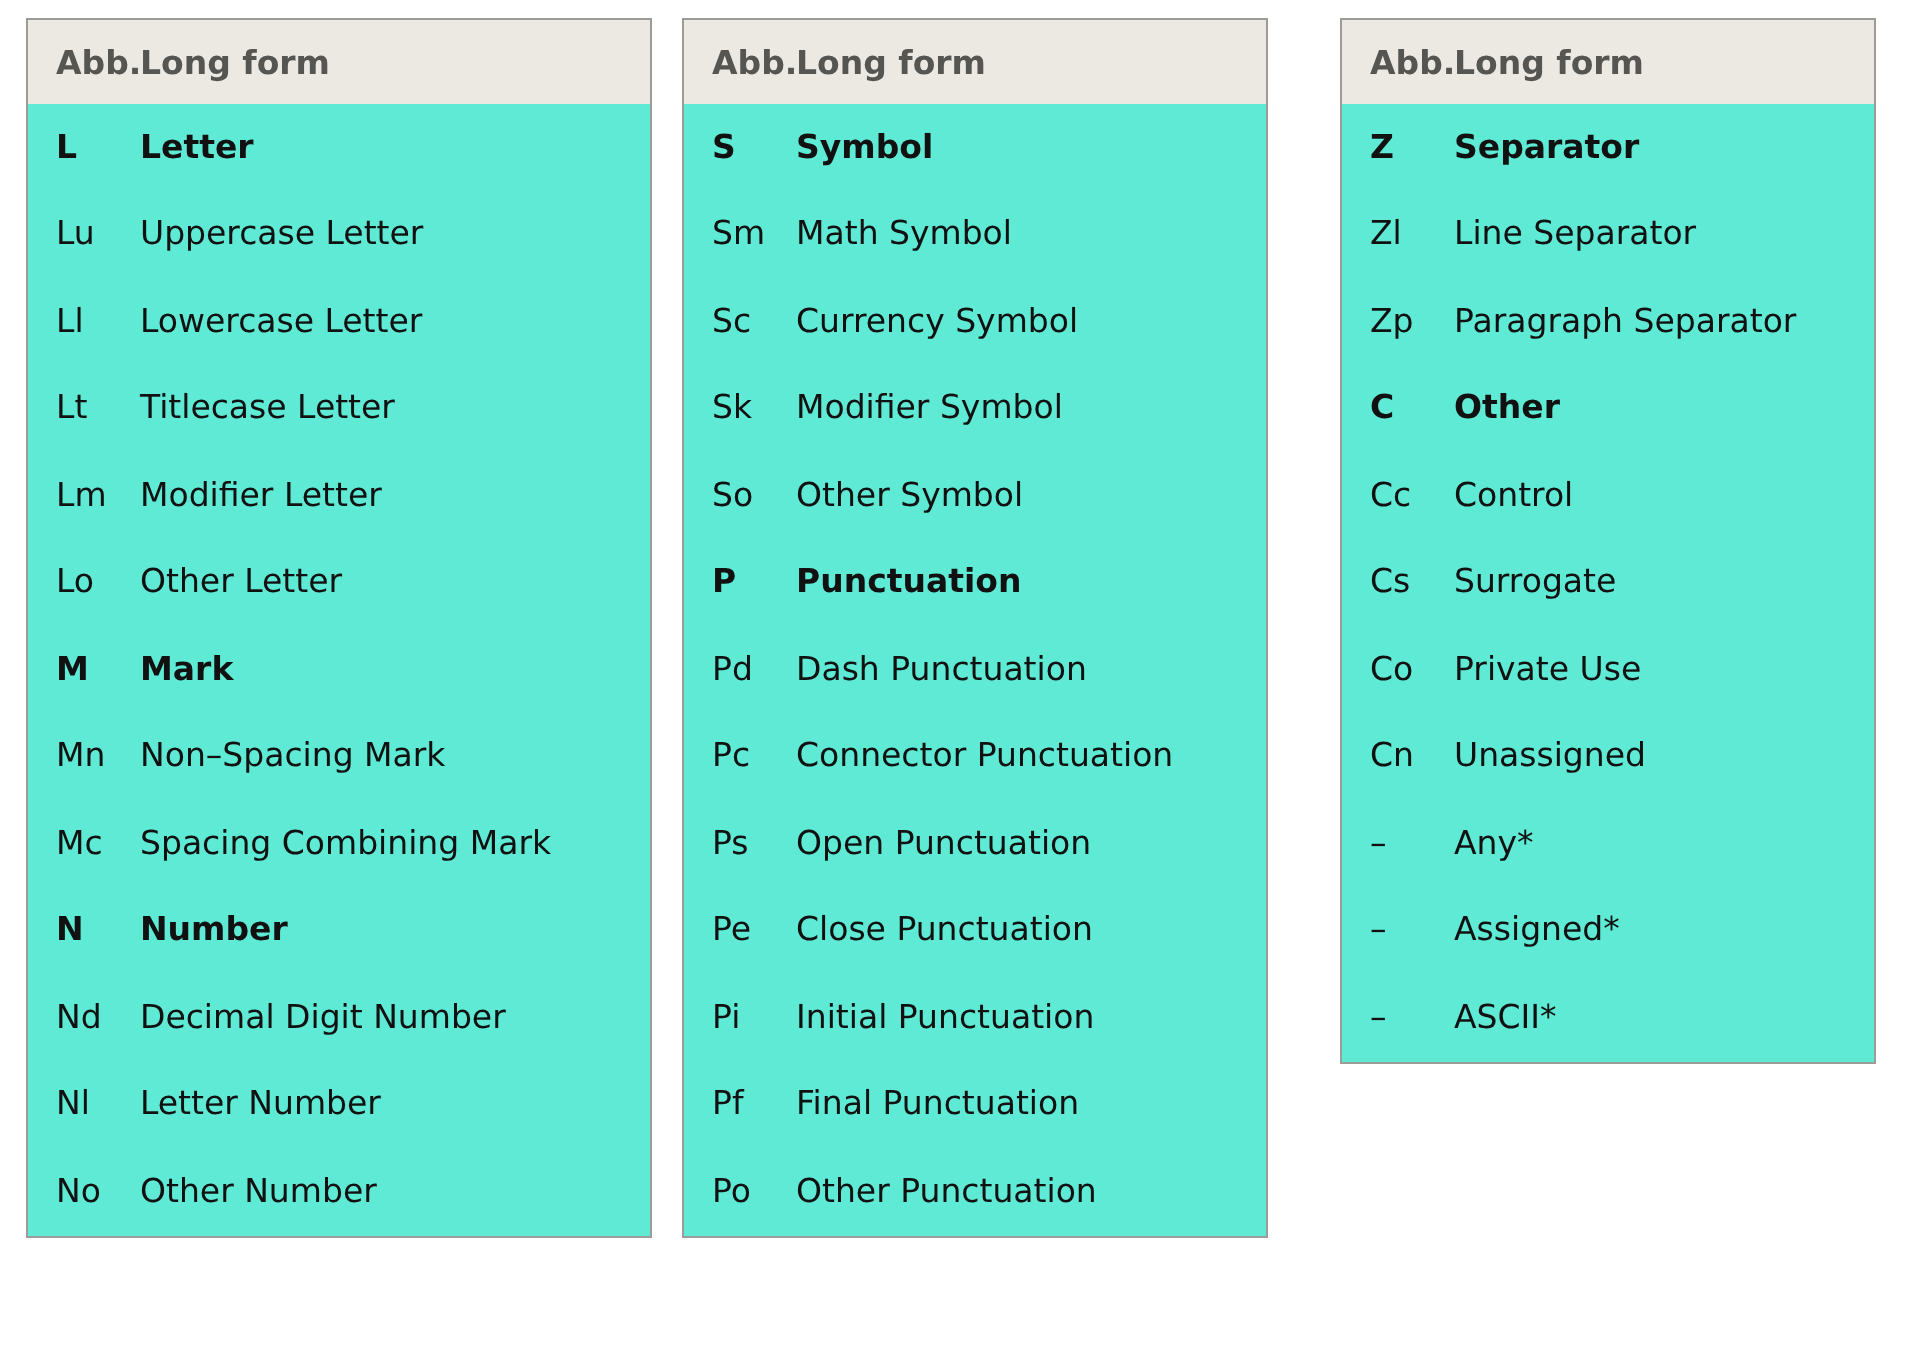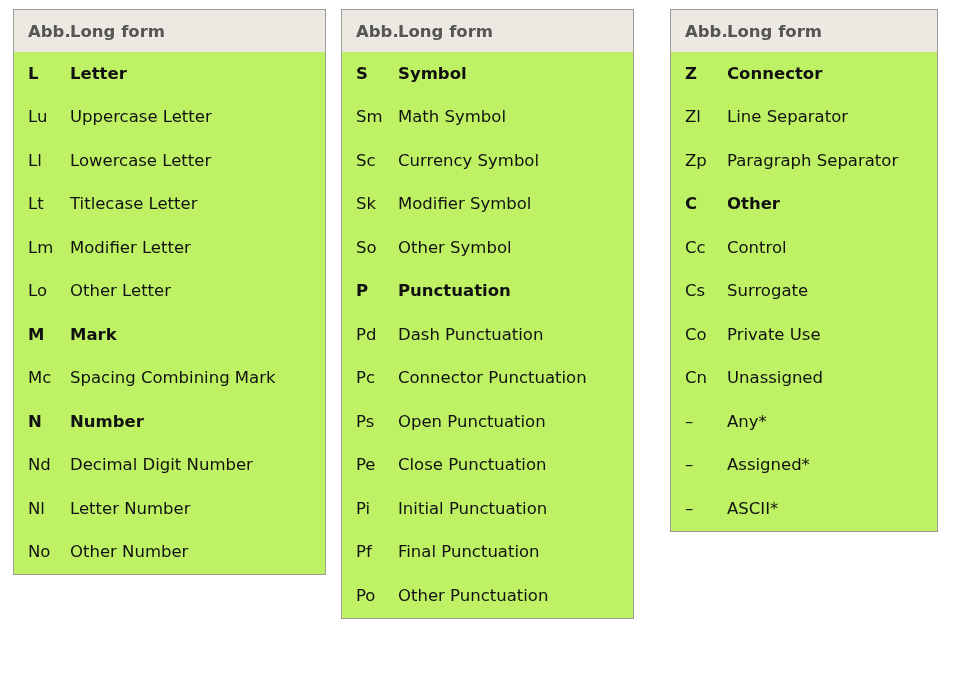--- a/index.html
+++ b/index.html
@@ -17,21 +17,21 @@
   .page {
     position: relative;
     width: 954px;
     height: 680px;
     background: #ffffff;
   }
   .cat-table {
     position: absolute;
     box-sizing: border-box;
     border: 1px solid #9b9b97;
-    background: #bef264;
+    background: #5eead4;
     border-collapse: collapse;
   }
   #table-0 { left: 13px;  top: 9px; width: 313px; }
   #table-1 { left: 341px; top: 9px; width: 293px; }
   #table-2 { left: 670px; top: 9px; width: 268px; }
 
   .cat-table table {
     width: 100%;
     border-collapse: collapse;
     table-layout: fixed;
@@ -107,20 +107,24 @@
           </tr>
           <tr>
             <td class="col-abb">Lo</td>
             <td class="col-long">Other Letter</td>
           </tr>
           <tr class="group-row">
             <td class="col-abb">M</td>
             <td class="col-long">Mark</td>
           </tr>
           <tr>
+            <td class="col-abb">Mn</td>
+            <td class="col-long">Non–Spacing Mark</td>
+          </tr>
+          <tr>
             <td class="col-abb">Mc</td>
             <td class="col-long">Spacing Combining Mark</td>
           </tr>
           <tr class="group-row">
             <td class="col-abb">N</td>
             <td class="col-long">Number</td>
           </tr>
           <tr>
             <td class="col-abb">Nd</td>
             <td class="col-long">Decimal Digit Number</td>
@@ -204,21 +208,21 @@
       <table>
         <thead>
           <tr>
             <th class="col-abb">Abb.</th>
             <th class="col-long">Long form</th>
           </tr>
         </thead>
         <tbody>
           <tr class="group-row">
             <td class="col-abb">Z</td>
-            <td class="col-long">Connector</td>
+            <td class="col-long">Separator</td>
           </tr>
           <tr>
             <td class="col-abb">Zl</td>
             <td class="col-long">Line Separator</td>
           </tr>
           <tr>
             <td class="col-abb">Zp</td>
             <td class="col-long">Paragraph Separator</td>
           </tr>
           <tr class="group-row">

